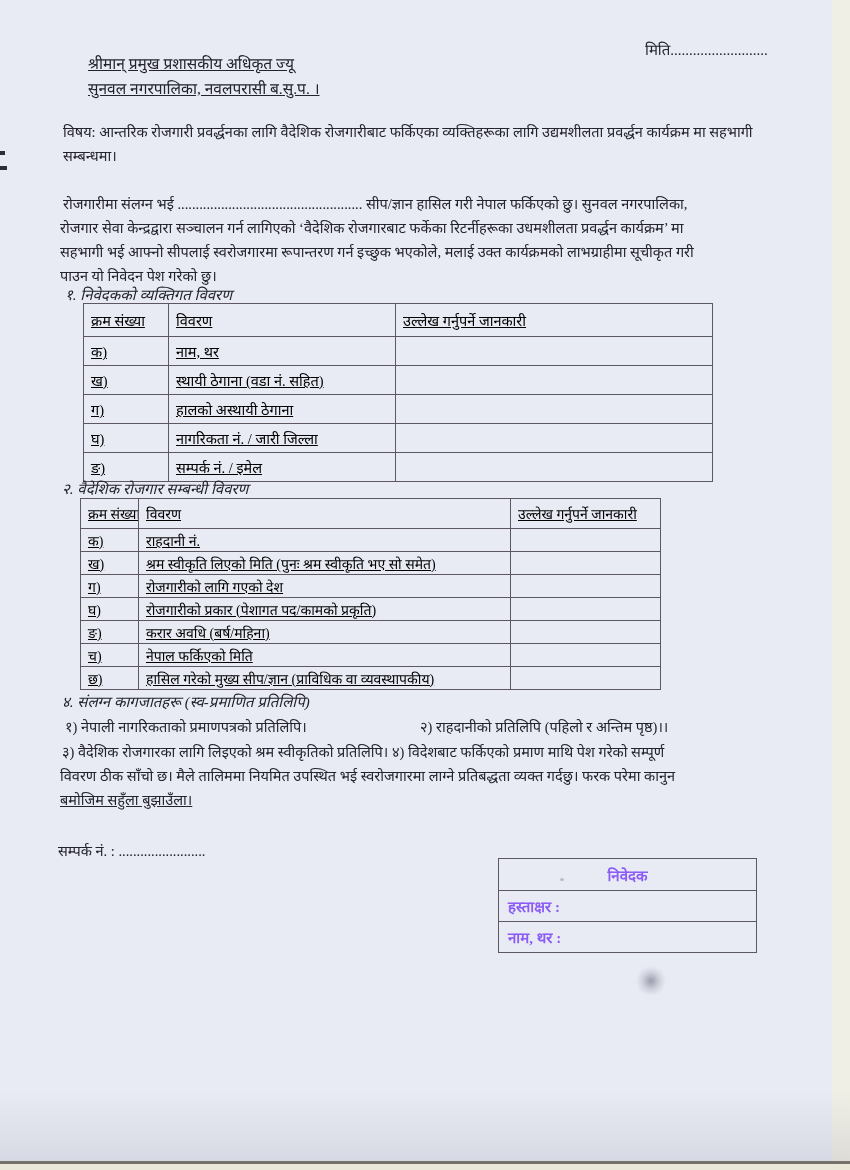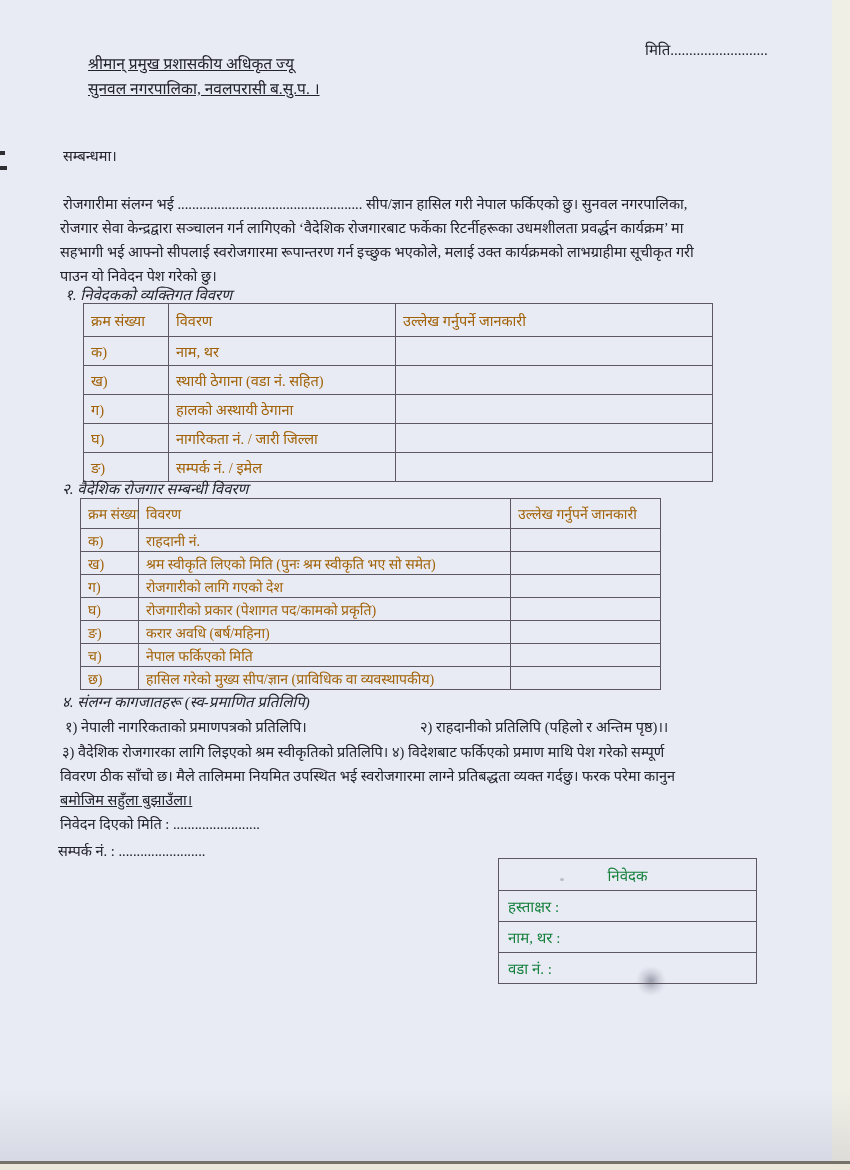--- a/index.html
+++ b/index.html
@@ -11,34 +11,34 @@
     color:#23232c; overflow:hidden;
   }
   .line { position:absolute; white-space:nowrap; font-size:14.5px; line-height:20px; }
   .salut { font-size:15.5px;text-decoration:underline; }
   .subject { font-size:14.5px; }
   .sec-title { font-size:15px;font-style:italic; }
   .date-top { font-size:15px; }
 
   table.formtbl {
     position:absolute; border-collapse:collapse; table-layout:fixed;
-    font-size:14.5px; color:#a16207;
+    font-size:14.5px; color:#000000;text-decoration:underline;
   }
   table.formtbl td {
     border:1px solid #5c5761; padding:0 7px; vertical-align:middle;
     overflow:hidden; white-space:nowrap;
   }
   .t1 td { height:28px; }
   .t1 tr.hdr td { height:32px; }
   .t2 td { height:22px; font-size:14px; }
   .t2 tr.hdr td { height:29px; }
 
   table.applicant {
     position:absolute; border-collapse:collapse; table-layout:fixed;
-    font-size:15px; color:#15803d;
+    font-size:15px; color:#8b5cf6;font-weight:bold;
   }
   table.applicant td {
     border:1px solid #5c5761; padding:0 9px; vertical-align:middle; white-space:nowrap;
   }
   table.applicant td.hdr { text-align:center; height:31px; }
   table.applicant td.row { height:30px; }
 
   .right-strip { position:absolute; top:0; right:0; width:18px; height:1170px;
     background:#f0efe6; }
   .bottom-shadow { position:absolute; left:0; top:1090px; width:850px; height:71px;
@@ -68,20 +68,21 @@
   <div class="bottom-strip"></div>
   <div class="margin-mark mark1"></div>
   <div class="margin-mark mark2"></div>
   <div class="smudge"></div>
   <div class="speck" style="left:560px; top:878px;"></div>
 
   <div class="line date-top" style="left:645px; top:40px;">मिति..........................</div>
   <div class="line salut" style="left:88px; top:54px;">श्रीमान् प्रमुख प्रशासकीय अधिकृत ज्यू</div>
   <div class="line salut" style="left:88px; top:79px;">सुनवल नगरपालिका, नवलपरासी ब.सु.प. ।</div>
 
+  <div class="line subject" style="left:63px; top:122px;">विषय: आन्तरिक रोजगारी प्रवर्द्धनका लागि वैदेशिक रोजगारीबाट फर्किएका व्यक्तिहरूका लागि उद्यमशीलता प्रवर्द्धन कार्यक्रम मा सहभागी</div>
   <div class="line subject" style="left:63px; top:146px;">सम्बन्धमा।</div>
 
   <div class="line" style="left:63px; top:194px;">रोजगारीमा संलग्न भई ................................................... सीप/ज्ञान हासिल गरी नेपाल फर्किएको छु। सुनवल नगरपालिका,</div>
   <div class="line" style="left:60px; top:218px;">रोजगार सेवा केन्द्रद्वारा सञ्चालन गर्न लागिएको ‘वैदेशिक रोजगारबाट फर्केका रिटर्नीहरूका उधमशीलता प्रवर्द्धन कार्यक्रम’ मा</div>
   <div class="line" style="left:60px; top:242px;">सहभागी भई आफ्नो सीपलाई स्वरोजगारमा रूपान्तरण गर्न इच्छुक भएकोले, मलाई उक्त कार्यक्रमको लाभग्राहीमा सूचीकृत गरी</div>
   <div class="line" style="left:60px; top:266px;">पाउन यो निवेदन पेश गरेको छु।</div>
 
   <div class="line sec-title" style="left:65px; top:285px;">१. निवेदकको व्यक्तिगत विवरण</div>
   <table class="formtbl t1" style="left:83px; top:303px; width:629px;">
     <colgroup>
@@ -174,33 +175,29 @@
   </tbody>
     </table>
 
   <div class="line sec-title" style="left:62px; top:692px;text-align:center;">४. संलग्न कागजातहरू (स्व-प्रमाणित प्रतिलिपि)</div>
   <div class="line" style="left:65px; top:717px;">१) नेपाली नागरिकताको प्रमाणपत्रको प्रतिलिपि।</div>
   <div class="line" style="left:420px; top:717px;">२) राहदानीको प्रतिलिपि (पहिलो र अन्तिम पृष्ठ)।।</div>
   <div class="line" style="left:62px; top:742px;">३) वैदेशिक रोजगारका लागि लिइएको श्रम स्वीकृतिको प्रतिलिपि।  ४) विदेशबाट फर्किएको प्रमाण माथि पेश गरेको सम्पूर्ण</div>
   <div class="line" style="left:60px; top:766px;">विवरण ठीक साँचो छ। मैले तालिममा नियमित उपस्थित भई स्वरोजगारमा लाग्ने प्रतिबद्धता व्यक्त गर्दछु।  फरक परेमा कानुन</div>
   <div class="line" style="left:60px; top:790px;text-decoration:underline;">बमोजिम सहुँला बुझाउँला।</div>
 
-  <div class="line" style="left:60px; top:814px;">निवेदन दिएको मिति : ........................</div>
   <div class="line" style="left:58px; top:841px;">सम्पर्क नं. : ........................</div>
 
   <table class="applicant" style="left:498px; top:858px; width:259px;">
     <tbody>
         <tr>
       <td class="hdr">निवेदक</td>
     </tr>
     <tr>
       <td class="row">हस्ताक्षर :</td>
     </tr>
     <tr>
       <td class="row">नाम, थर :</td>
     </tr>
-    <tr>
-      <td class="row">वडा नं. :</td>
-    </tr>
   </tbody>
     </table>
 
 </div>
 
 </body></html>

